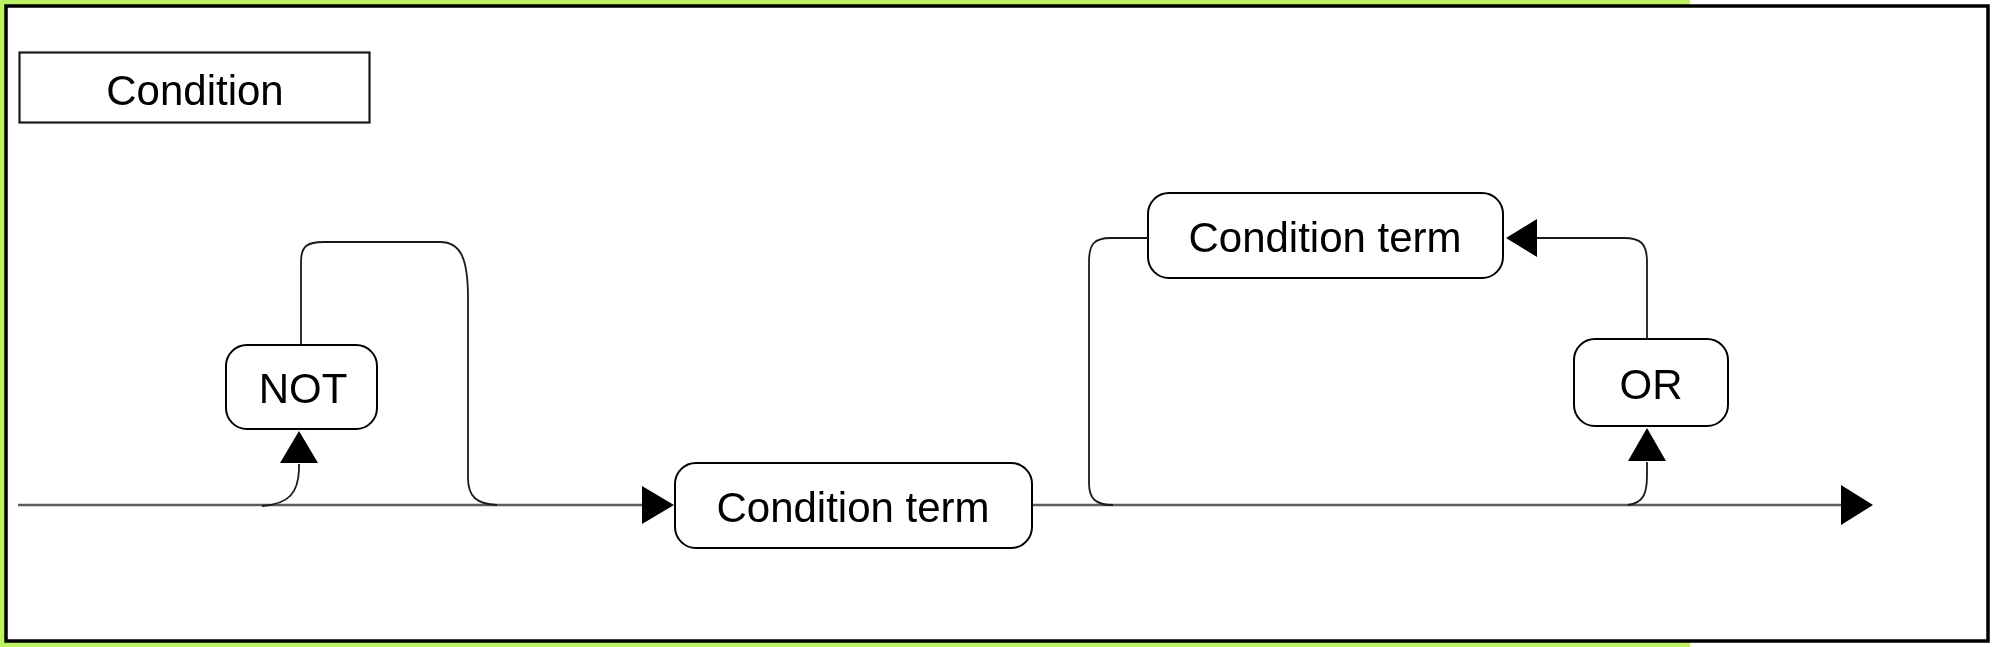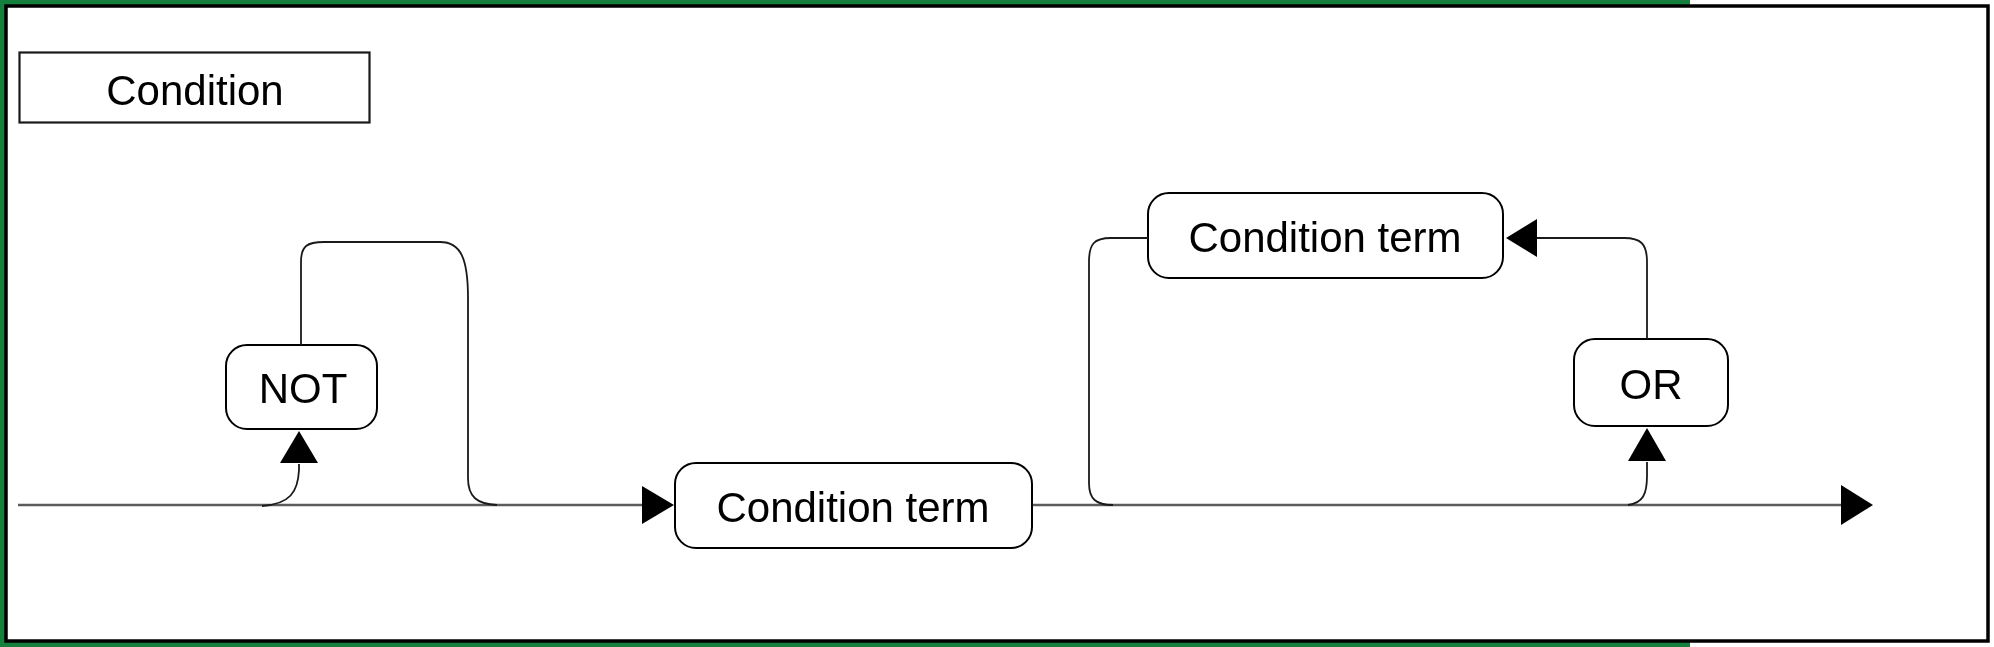--- a/index.html
+++ b/index.html
@@ -1,20 +1,20 @@
 <!DOCTYPE html>
 <html><head>
 <meta charset="utf-8">
 <style>
   html,body{margin:0;padding:0;background:#ffffff;}
   .canvas{
     position:relative;
     width:1690px;
     height:647px;
-    background:#15803d;
+    background:#bef264;
     font-family:"Liberation Sans","DejaVu Sans",sans-serif;
   }
   svg{display:block;}
   .frame{fill:#ffffff;stroke:#000000;stroke-width:3.5;}
   .title-rect{fill:#ffffff;stroke:#1a1a1a;stroke-width:2.2;}
   .node-rect{fill:#ffffff;stroke:#000000;stroke-width:2;}
   .mainline{fill:none;stroke-width:2.4;}
   .curve{fill:none;stroke-width:1.8;}
   .node-label{
     font-family:"Liberation Sans","DejaVu Sans",sans-serif;

